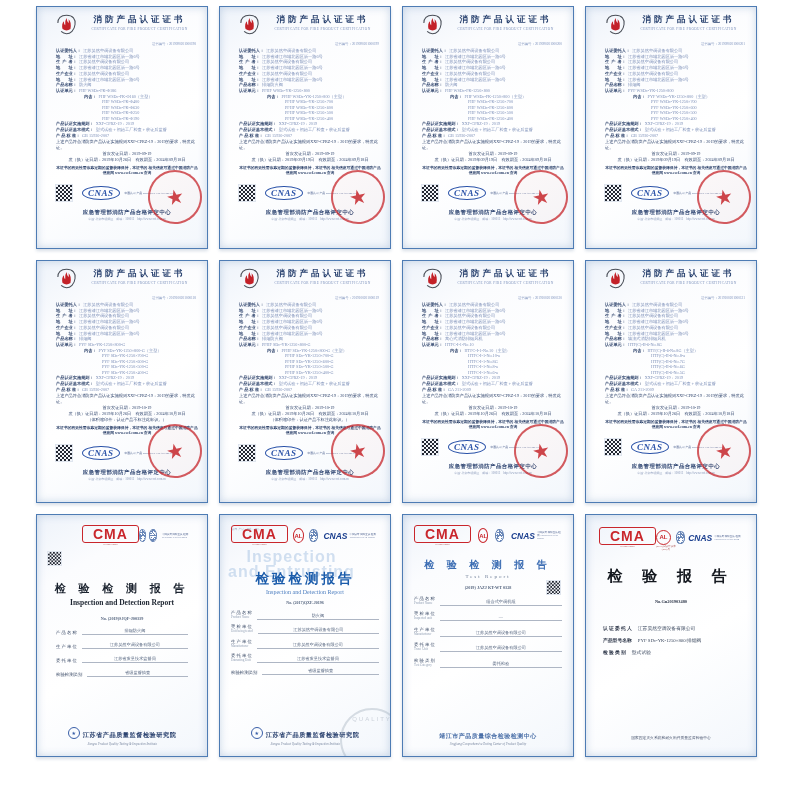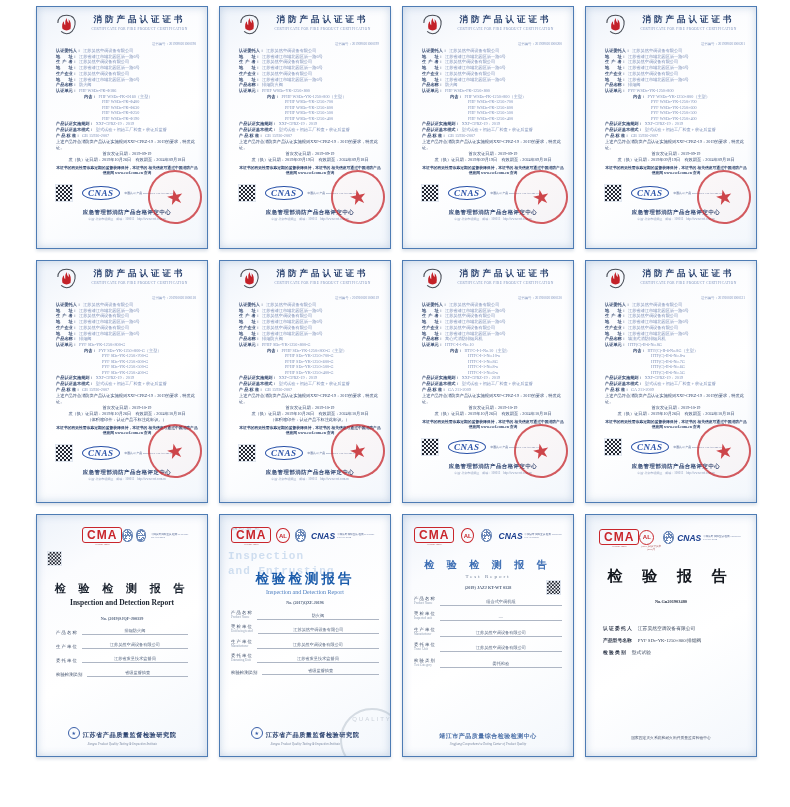--- a/index.html
+++ b/index.html
@@ -35,21 +35,21 @@
   .fc-issuer{font-size:5.4px;font-weight:bold;text-align:center;color:#2c4370;margin-top:3px;letter-spacing:.5px;}
   .fc-addr{font-size:3px;text-align:center;color:#8a99ba;margin-top:1px;}
   .stamp{position:absolute;right:5px;bottom:24px;width:50px;height:50px;border:2.5px solid rgba(197,38,43,.75);
       border-radius:50%;transform:rotate(-12deg);display:flex;align-items:center;justify-content:center;
       color:rgba(197,38,43,.85);background:rgba(255,120,110,.04);}
   .stamp .star{font-size:20px;line-height:1;}
   
   .rep{padding:10px 11px 7px 11px;color:#3a4355;}
   .logo-row{display:flex;align-items:center;}
   .cma{display:inline-block;color:#c9262c;border:1.5px solid #c9262c;border-radius:3px;
-      font-family:"Liberation Sans",sans-serif;font-weight:bold;font-size:12px;padding:0 4px;letter-spacing:1px;}
+      font-family:"Liberation Sans",sans-serif;font-weight:bold;font-size:14px;padding:0 10px;letter-spacing:1px;}
   .logo-num{font-size:2.6px;color:#b05a5a;text-align:center;line-height:3.2px;}
   .cal{display:inline-flex;align-items:center;justify-content:center;width:13px;height:13px;border:1.3px solid #c9262c;
       border-radius:50%;color:#c9262c;font-family:"Liberation Sans",sans-serif;font-weight:bold;font-size:6px;}
   .ilac{width:13px;height:13px;border-radius:50%;
       background:repeating-conic-gradient(#6b88b8 0deg 7deg,#ffffff 7deg 14deg);box-shadow:inset 0 0 0 1px #6b88b8;}
   .cnas-block{font-family:"Liberation Sans",sans-serif;font-weight:bold;color:#1b3f8f;font-size:8.5px;font-style:italic;}
   .cnas-stack{font-size:2.5px;line-height:3px;color:#44598a;margin-left:2px;}
   .rfield{display:flex;align-items:flex-end;margin-top:7px;}
   .rlab{font-size:4.4px;line-height:5px;color:#3a4a66;white-space:pre;}
   .rlab .en{display:block;font-size:3.2px;color:#93a0b5;font-weight:normal;}
@@ -59,22 +59,22 @@
   .rfoot .org{font-size:6.2px;font-weight:bold;color:#2c4370;letter-spacing:.5px;}
   .rfoot .org-en{font-size:3.2px;font-style:italic;color:#7b89a2;margin-top:1px;}
   .emblem{display:inline-flex;align-items:center;justify-content:center;width:10px;height:10px;border:1px solid #3a5fa8;
       border-radius:50%;color:#3a5fa8;font-size:5px;vertical-align:middle;margin-right:3px;}
   
   .ra-title{font-size:11px;font-weight:bold;letter-spacing:5px;color:#1c2430;text-align:center;margin-top:16px;}
   .ra-sub{font-size:7.5px;font-weight:bold;color:#1c2430;text-align:center;margin-top:2px;}
   .ra-no{font-size:4.2px;text-align:center;color:#55657f;margin-top:9px;font-weight:bold;}
   
   .rb-note{font-size:2.6px;color:#9aa5b8;}
-  .rb-wm{position:absolute;left:8px;top:34px;font-family:Liberation Mono, monospace;font-weight:bold;
-      font-size:11px;line-height:15px;color:rgba(96,146,205,.28);letter-spacing:1px;}
+  .rb-wm{position:absolute;left:8px;top:34px;font-family:Liberation Sans, sans-serif;font-weight:bold;
+      font-size:16px;line-height:15px;color:rgba(96,146,205,.28);letter-spacing:1px;text-align:center;}
   .rb-title{position:relative;font-family:"Liberation Sans",sans-serif;font-size:13.5px;font-weight:bold;
       letter-spacing:3px;color:#1b5cab;text-align:center;margin-top:24px;}
   .rb-sub{position:relative;font-size:6px;color:#4e7fc0;text-align:center;margin-top:1px;}
   .rb-no{font-size:4px;text-align:center;color:#55657f;margin-top:5px;font-weight:bold;}
   .rb-quality{position:absolute;right:-14px;bottom:-16px;width:64px;height:64px;border:2px solid rgba(150,162,178,.35);
       border-radius:50%;color:rgba(150,162,178,.45);font-family:"Liberation Sans",sans-serif;
       font-size:6px;display:flex;align-items:flex-start;justify-content:center;padding-top:6px;box-sizing:border-box;letter-spacing:2px;}
   
   .rc-title{font-size:10px;font-weight:bold;letter-spacing:5px;color:#3c6db3;text-align:center;margin-top:12px;}
   .rc-sub{font-size:5px;color:#6c7c96;text-align:center;margin-top:2px;letter-spacing:2px;}

